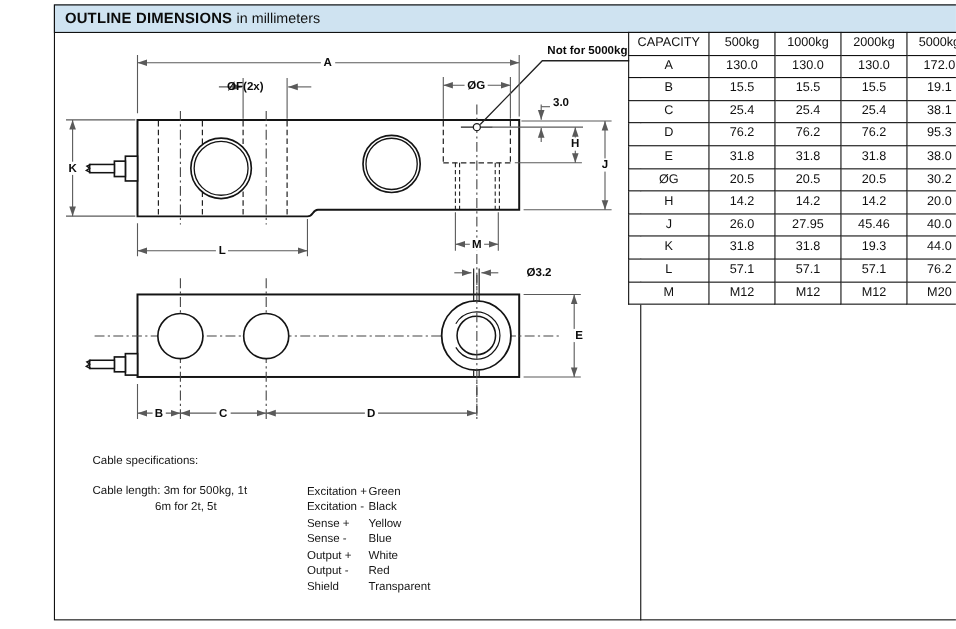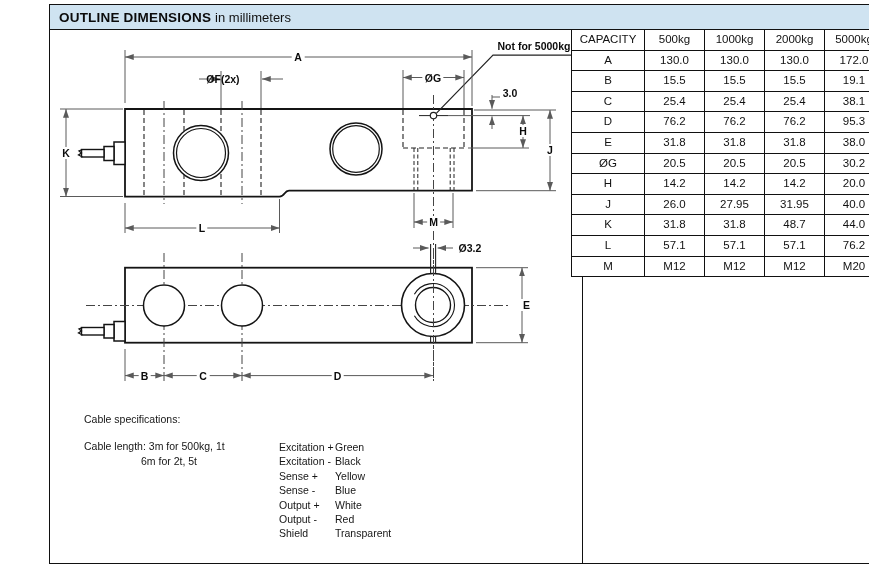--- a/index.html
+++ b/index.html
@@ -171,21 +171,21 @@
   <span class="note" style="left:498px; top:45.5px;">Not for 5000kg</span>
   <span class="dlabel bg" style="left:262px; top:57px;">A</span>
   <span class="dlabel" style="left:187px; top:79px;">ØF(2x)</span>
   <span class="dlabel bg" style="left:397px; top:77.5px;">ØG</span>
   <span class="dlabel" style="left:474px; top:93px;">3.0</span>
   <span class="dlabel bg" style="left:487px; top:131px;">H</span>
   <span class="dlabel bg" style="left:514px; top:149.5px;">J</span>
   <span class="dlabel bg" style="left:30px;  top:152.5px;">K</span>
   <span class="dlabel bg" style="left:166px; top:228px;">L</span>
   <span class="dlabel bg" style="left:397.5px; top:222px;">M</span>
-  <span class="dlabel" style="left:434px; top:247.5px;">Ø3.2</span>
+  <span class="dlabel" style="left:454px; top:247.5px;">Ø3.2</span>
   <span class="dlabel bg" style="left:490.5px; top:305px;">E</span>
   <span class="dlabel bg" style="left:108.5px; top:375.5px;">B</span>
   <span class="dlabel bg" style="left:167px; top:375.5px;">C</span>
   <span class="dlabel bg" style="left:301.5px; top:375.5px;">D</span>
 
   <table class="dims">
     <colgroup>
         <col class="c0">
         <col class="cn">
         <col class="cn">
@@ -246,28 +246,28 @@
       <td>H</td>
       <td>14.2</td>
       <td>14.2</td>
       <td>14.2</td>
       <td>20.0</td>
     </tr>
     <tr>
       <td>J</td>
       <td>26.0</td>
       <td>27.95</td>
-      <td>31.95</td>
+      <td>45.46</td>
       <td>40.0</td>
     </tr>
     <tr>
       <td>K</td>
       <td>31.8</td>
       <td>31.8</td>
-      <td>48.7</td>
+      <td>19.3</td>
       <td>44.0</td>
     </tr>
     <tr>
       <td>L</td>
       <td>57.1</td>
       <td>57.1</td>
       <td>57.1</td>
       <td>76.2</td>
     </tr>
     <tr>

